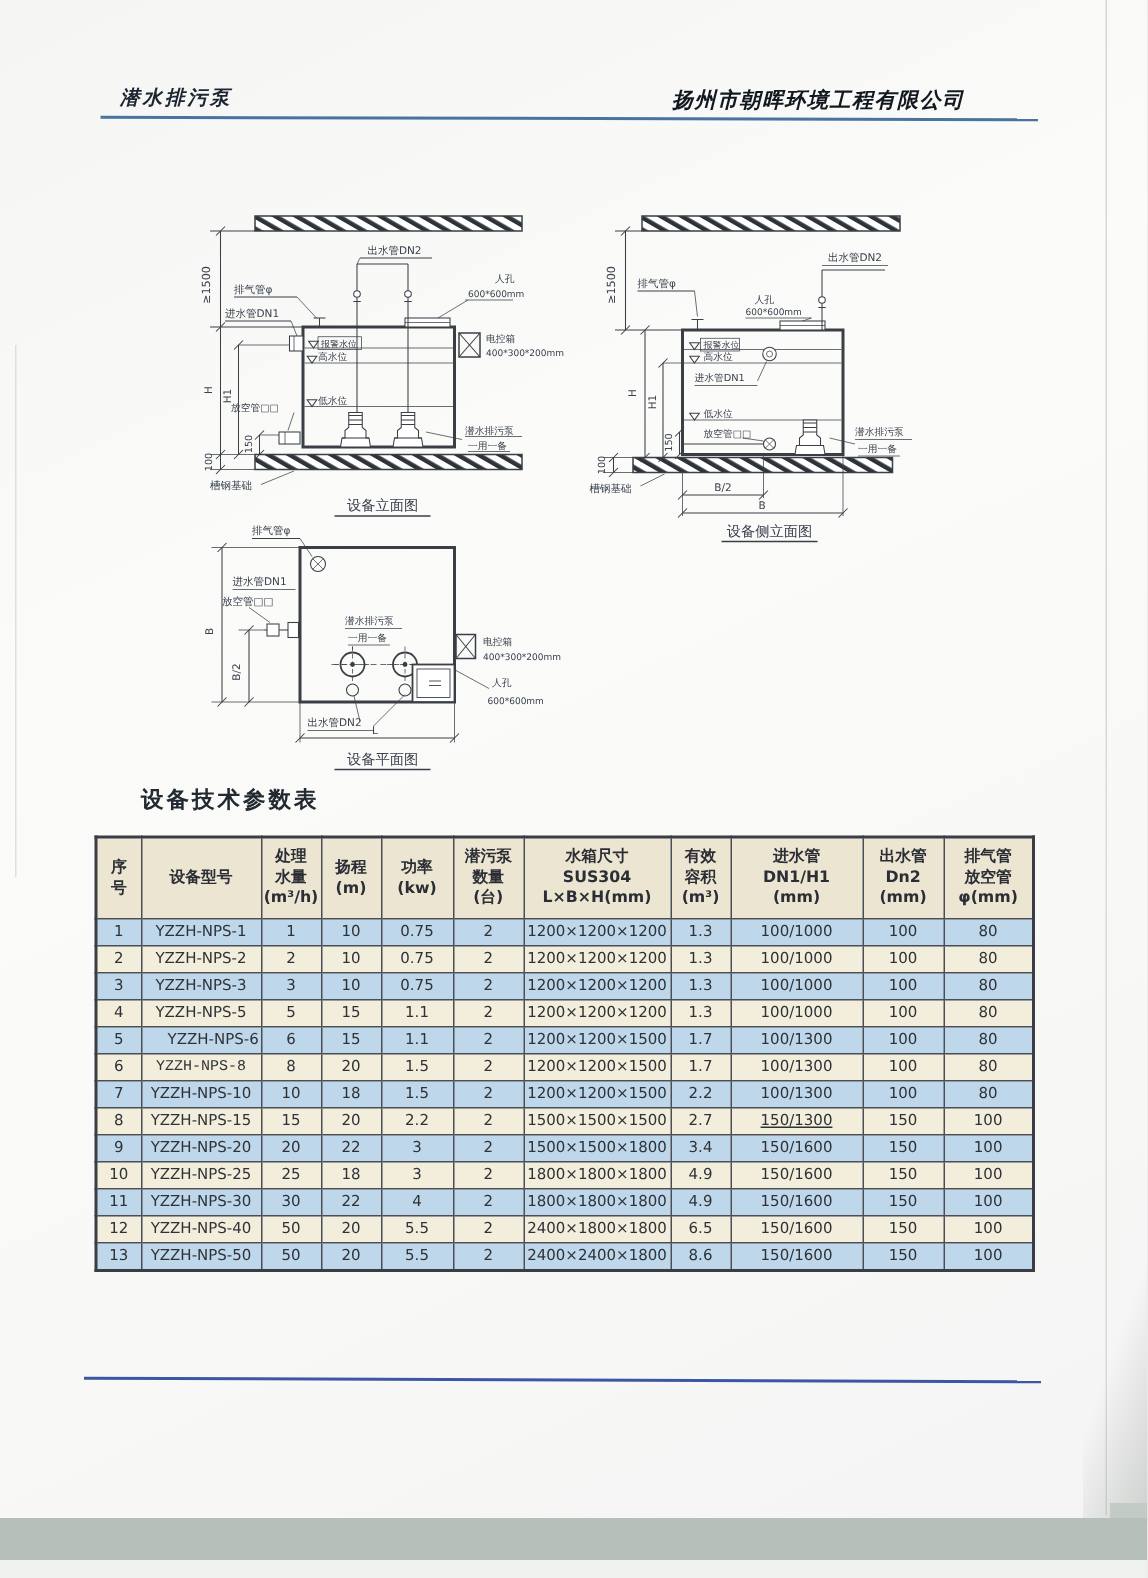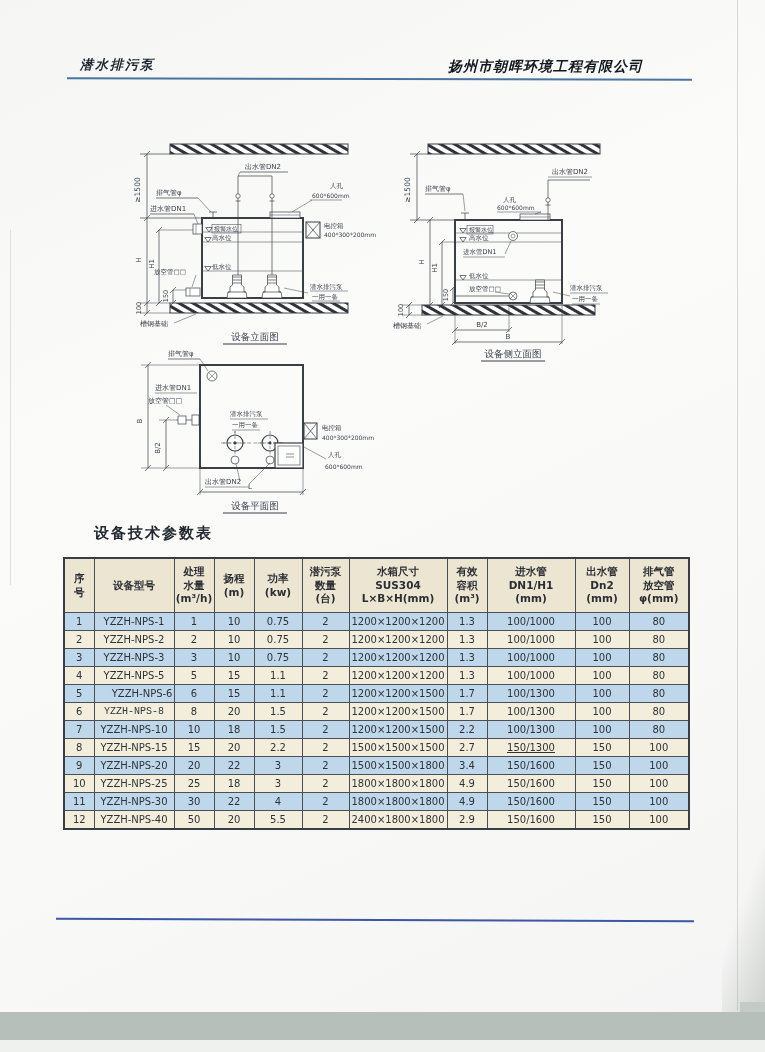--- a/index.html
+++ b/index.html
@@ -567,24 +567,37 @@
             <td style="background: rgb(190, 215, 234);">100</td>
           </tr>
           <tr>
             <td style="background: rgb(243, 238, 220); margin-top: 47px;">12</td>
             <td style="background: rgb(243, 238, 220);">YZZH-NPS-40</td>
             <td style="background: rgb(243, 238, 220);">50</td>
             <td style="background: rgb(243, 238, 220);">20</td>
             <td style="background: rgb(243, 238, 220);">5.5</td>
             <td style="background: rgb(243, 238, 220);">2</td>
             <td style="background: rgb(243, 238, 220);">2400×1800×1800</td>
-            <td style="background: rgb(243, 238, 220);">2.9</td>
+            <td style="background: rgb(243, 238, 220);">6.5</td>
             <td style="background: rgb(243, 238, 220);">150/1600</td>
             <td style="background: rgb(243, 238, 220);">150</td>
             <td style="background: rgb(243, 238, 220);">100</td>
+          </tr>
+          <tr>
+            <td style="background: rgb(190, 215, 234);">13</td>
+            <td style="background: rgb(190, 215, 234);">YZZH-NPS-50</td>
+            <td style="background: rgb(190, 215, 234);">50</td>
+            <td style="background: rgb(190, 215, 234);">20</td>
+            <td style="background: rgb(190, 215, 234);">5.5</td>
+            <td style="background: rgb(190, 215, 234);">2</td>
+            <td style="background: rgb(190, 215, 234);">2400×2400×1800</td>
+            <td style="background: rgb(190, 215, 234);">8.6</td>
+            <td style="background: rgb(190, 215, 234);">150/1600</td>
+            <td style="background: rgb(190, 215, 234);">150</td>
+            <td style="background: rgb(190, 215, 234);">100</td>
           </tr>
         </tbody>
     </table>
   </div>
 
   <div class="ftr-rule" style="background: rgb(61, 87, 166);"></div>
   <div class="paper-edge"></div>
   <div class="corner-shadow"></div>
   <div class="band-notch" style="background: rgb(196, 203, 199);"></div>
   <div class="bottom-band" style="background: rgb(183, 191, 187);"></div>

